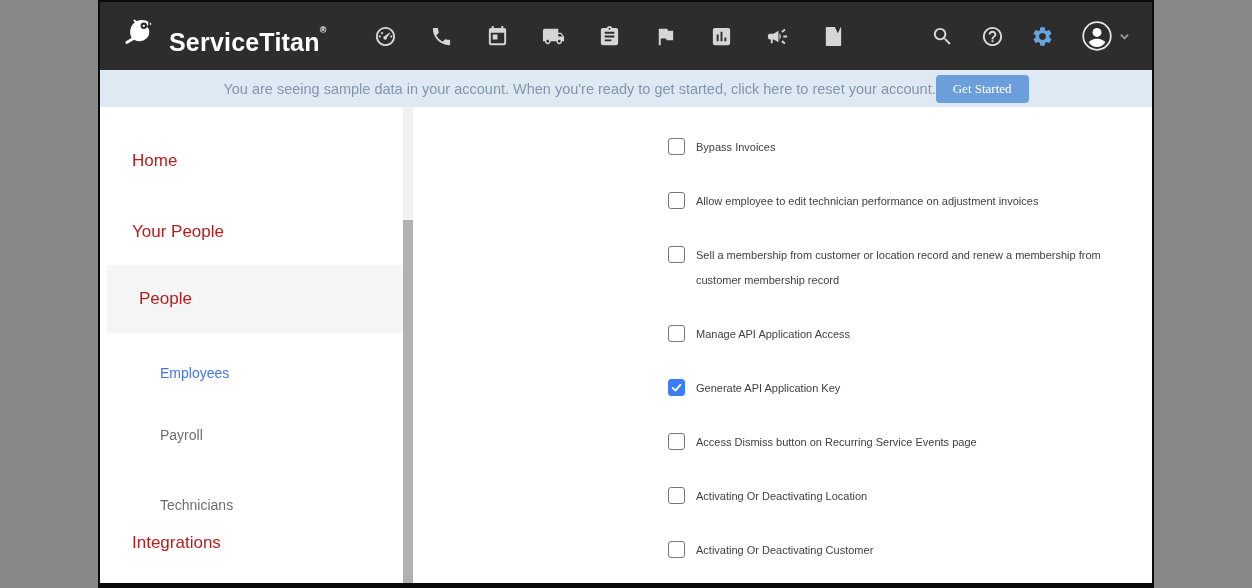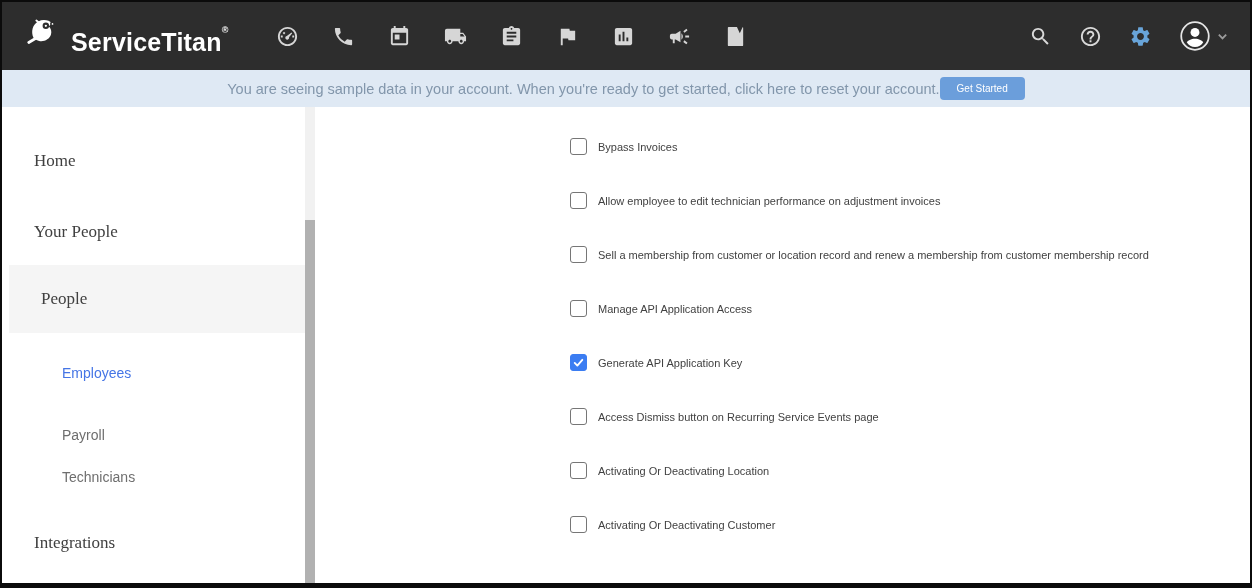--- a/index.html
+++ b/index.html
@@ -1,20 +1,20 @@
 <!DOCTYPE html>
 <html><head>
 <meta charset="utf-8">
 <style>
   * { margin:0; padding:0; box-sizing:border-box; }
   html,body { background:#888; }
   body { font-family:"Liberation Sans", sans-serif; }
 
   .screen{
-    width:1252px; height:588px; margin:0 auto;
+    width:1056px; height:588px; margin:0 auto;
     border:2px solid #0b0b0b; border-bottom-width:5px;
     background:#fff; display:flex; flex-direction:column;
     overflow:hidden; position:relative;
   }
 
   
   .navbar{
     height:68px; flex:0 0 68px; background:#2d2d2d;
     display:flex; align-items:center; padding:0 22px;
   }
@@ -37,29 +37,29 @@
   .chevron-down{ width:11px; height:11px; stroke:#9b9b9b; fill:none; stroke-width:2; }
 
   
   .banner{
     height:37px; flex:0 0 37px; background:#dfe9f4;
     display:flex; align-items:center; justify-content:center; gap:0;
     font-size:14.5px; color:#8296ab;
   }
   .banner-btn{
     background:#6b9edb; color:#fff; border:none; border-radius:4px;
-    font-family:Liberation Sans, sans-serif; font-size:10px; padding:6px 17px; cursor:pointer;
+    font-family:Liberation Serif, serif; font-size:13px; padding:6px 17px; cursor:pointer;
   }
 
   
   .page-body{ flex:1; display:flex; min-height:0; }
 
   .sidebar{ width:313px; flex:0 0 313px; position:relative; background:#fff; }
   .side-item{ position:absolute; cursor:pointer; white-space:nowrap; }
-  .side-item.top{ font-size:17px; color:#404040; left:32px;font-family:Liberation Serif, serif; }
+  .side-item.top{ font-size:17px; color:#b91c1c; left:32px; }
   .side-item.sub{ font-size:14px; color:#6e6e6e; left:60px; }
   .side-item.selected{ color:#4575e5; }
   .side-item.band{
     left:7px; width:303px; background:#f5f5f5; height:68px;
     padding:24px 0 0 32px;
   }
   .side-scrollbar{
     position:absolute; top:0; right:0; bottom:0; width:10px; background:#f1f1f1;
   }
   .side-scroll-thumb{
@@ -195,21 +195,21 @@
   </div>
           <div class="side-item top band" style="top: 158px;">
     <span>People</span>
   </div>
           <div class="side-item sub selected" style="top: 258px;">
     <span>Employees</span>
   </div>
           <div class="side-item sub" style="top: 320px;">
     <span>Payroll</span>
   </div>
-          <div class="side-item sub" style="top: 362px;">
+          <div class="side-item sub" style="top: 390px;">
     <span>Technicians</span>
   </div>
           <div class="side-item top" style="top: 426px;">
     <span>Integrations</span>
   </div>
         </div>
       <div class="side-scrollbar">
         <div class="side-scroll-thumb"></div>
       </div>
     </div>

